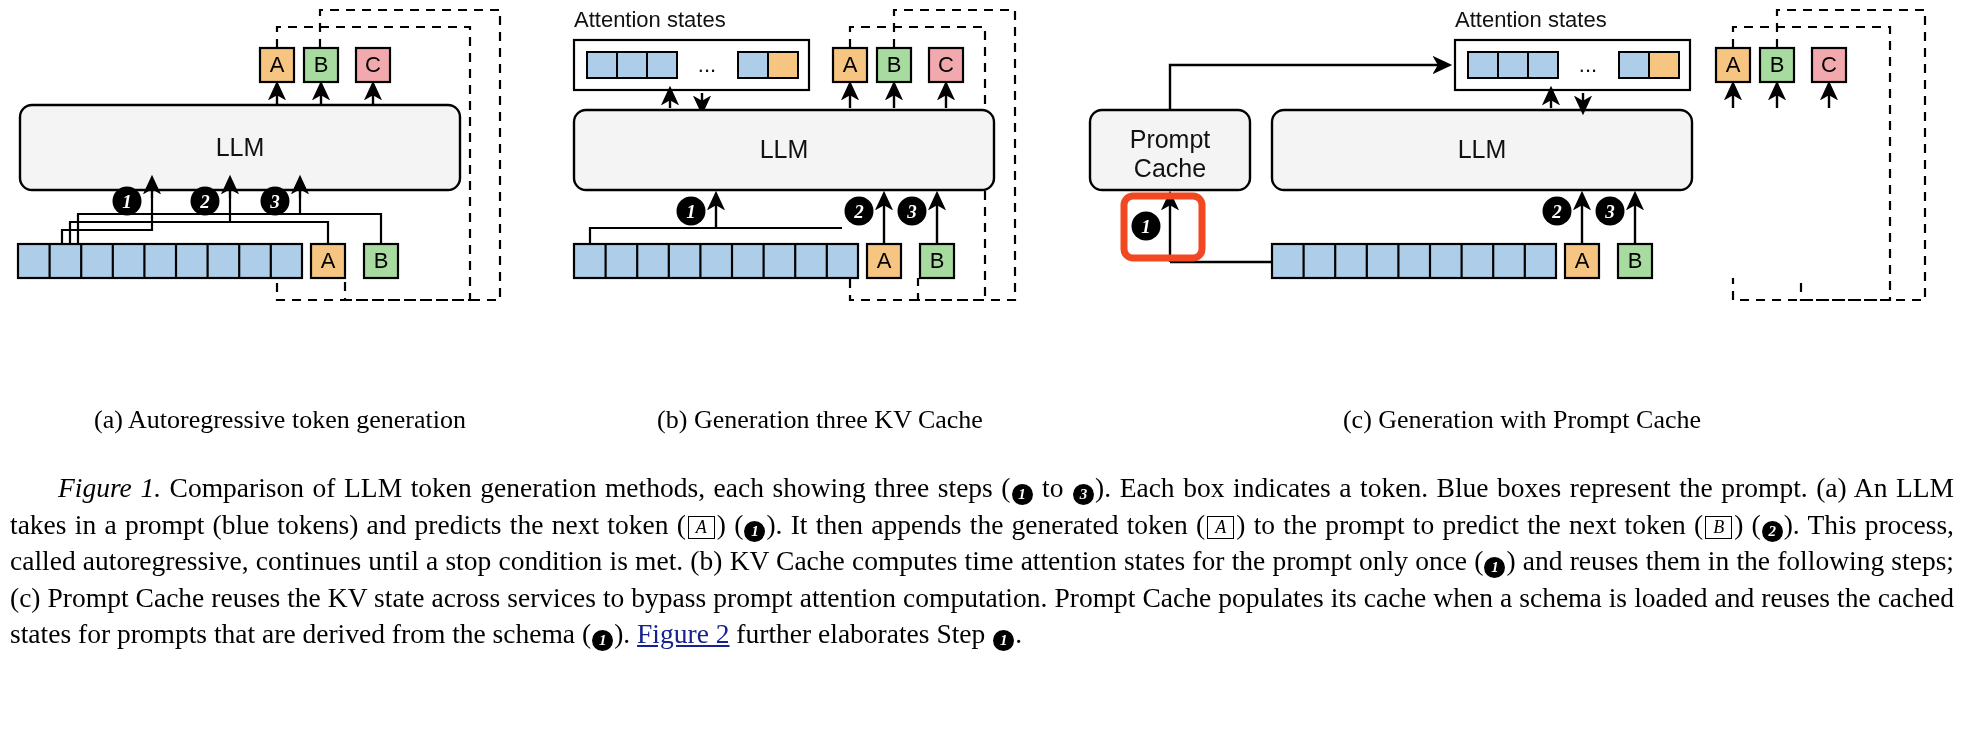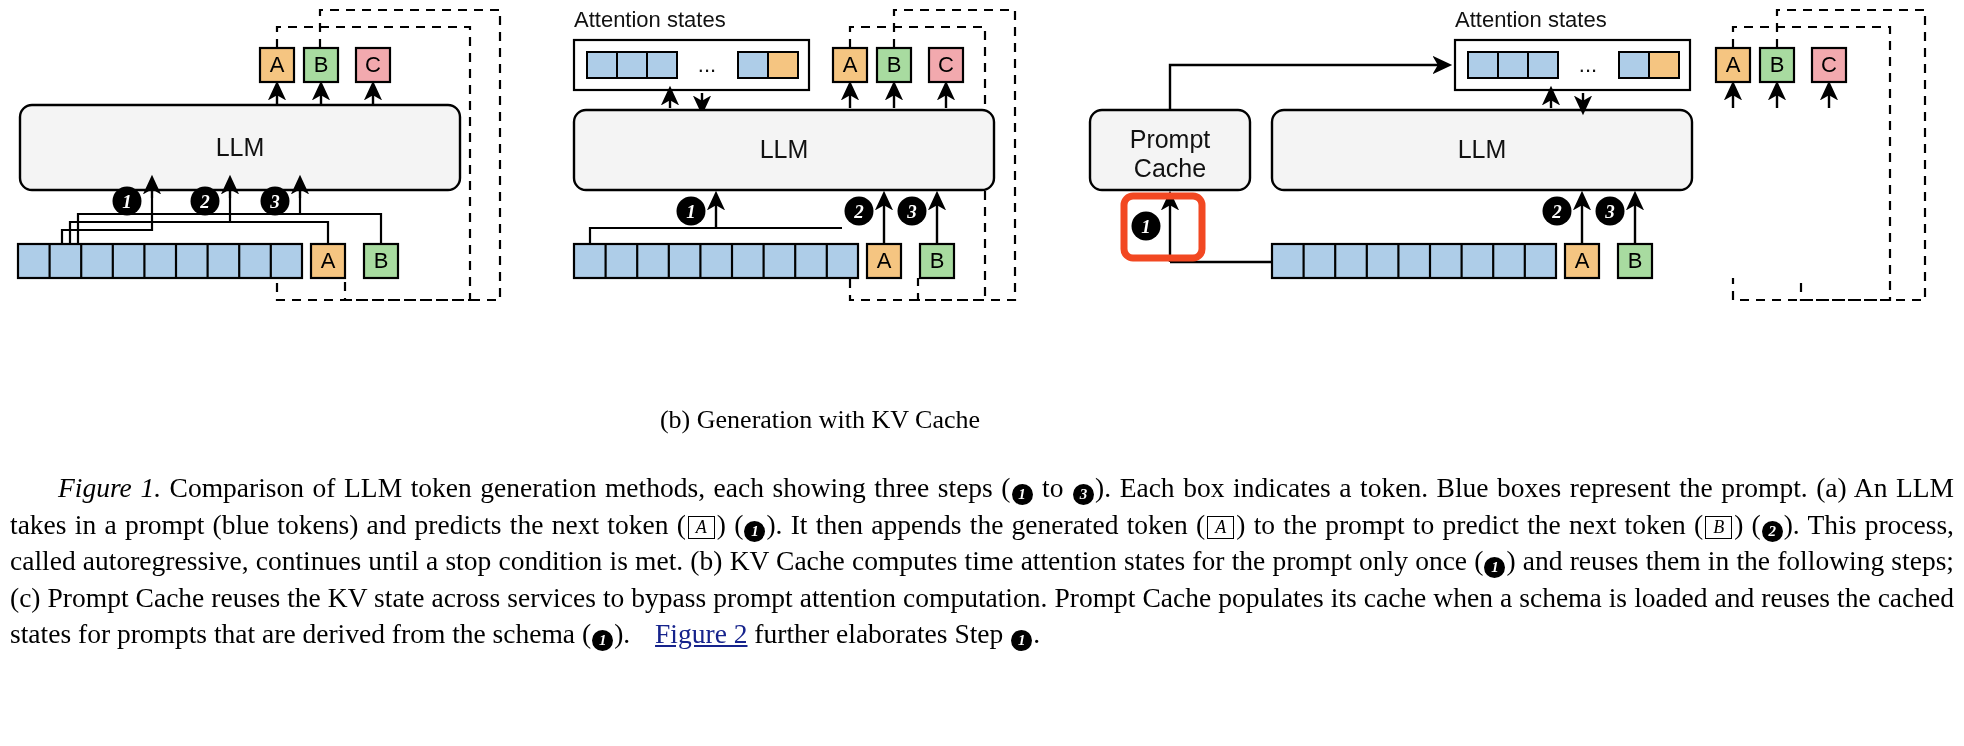--- a/index.html
+++ b/index.html
@@ -29,21 +29,21 @@
   #subcap-c{left:1080px;width:884px;}
 
   
   #caption{
     position:absolute;left:10px;top:470px;width:1944px;
     font-family:"Liberation Serif",serif;
     font-size:27.5px;line-height:36.5px;
     color:#000;text-align:justify;
   }
   #caption i{font-style:italic;margin-left:48px;}
-  .link{color:#16238c;margin-left:18px;}
+  .link{color:#16238c;}
   .inlinebox{
     display:inline-block;
     border:1.6px solid #000;
     padding:0px 7px 1px 7px;
     margin:0 2px;
     font-size:18px;font-style:italic;
     line-height:20px;
     vertical-align:1px;
     background:#fff;
   }
@@ -341,17 +341,19 @@
           <text x="477" y="218" font-family="Liberation Serif, serif" font-style="italic" font-weight="bold" font-size="19" fill="#fff" text-anchor="middle">2</text>
         </g>
         <g>
           <circle cx="530" cy="211" r="14.5" fill="#000"></circle>
           <text x="530" y="218" font-family="Liberation Serif, serif" font-style="italic" font-weight="bold" font-size="19" fill="#fff" text-anchor="middle">3</text>
         </g>
       </svg>
     </div>
   </div>
 
-  <div class="subcap" id="subcap-b">(b) Generation with KV Cache</div>
+  <div class="subcap" id="subcap-a">(a) Autoregressive token generation</div>
+  <div class="subcap" id="subcap-b">(b) Generation three KV Cache</div>
+  <div class="subcap" id="subcap-c">(c) Generation with Prompt Cache</div>
 
   <div id="caption"><i>Figure 1.</i><span> Comparison of LLM token generation methods, each showing three steps (</span><span class="step">1</span><span> to </span><span class="step">3</span><span>). Each box indicates a token. Blue boxes represent the prompt. (a) An LLM takes in a prompt (blue tokens) and predicts the next token (</span><span class="inlinebox">A</span><span>) (</span><span class="step">1</span><span>). It then appends the generated token (</span><span class="inlinebox">A</span><span>) to the prompt to predict the next token (</span><span class="inlinebox">B</span><span>) (</span><span class="step">2</span><span>). This process, called autoregressive, continues until a stop condition is met. (b) KV Cache computes time attention states for the prompt only once (</span><span class="step">1</span><span>) and reuses them in the following steps; (c) Prompt Cache reuses the KV state across services to bypass prompt attention computation. Prompt Cache populates its cache when a schema is loaded and reuses the cached states for prompts that are derived from the schema (</span><span class="step">1</span><span>). </span><a class="link" href="#">Figure 2</a><span> further elaborates Step </span><span class="step">1</span><span>.</span></div>
 
 </div>
 
 </body></html>

